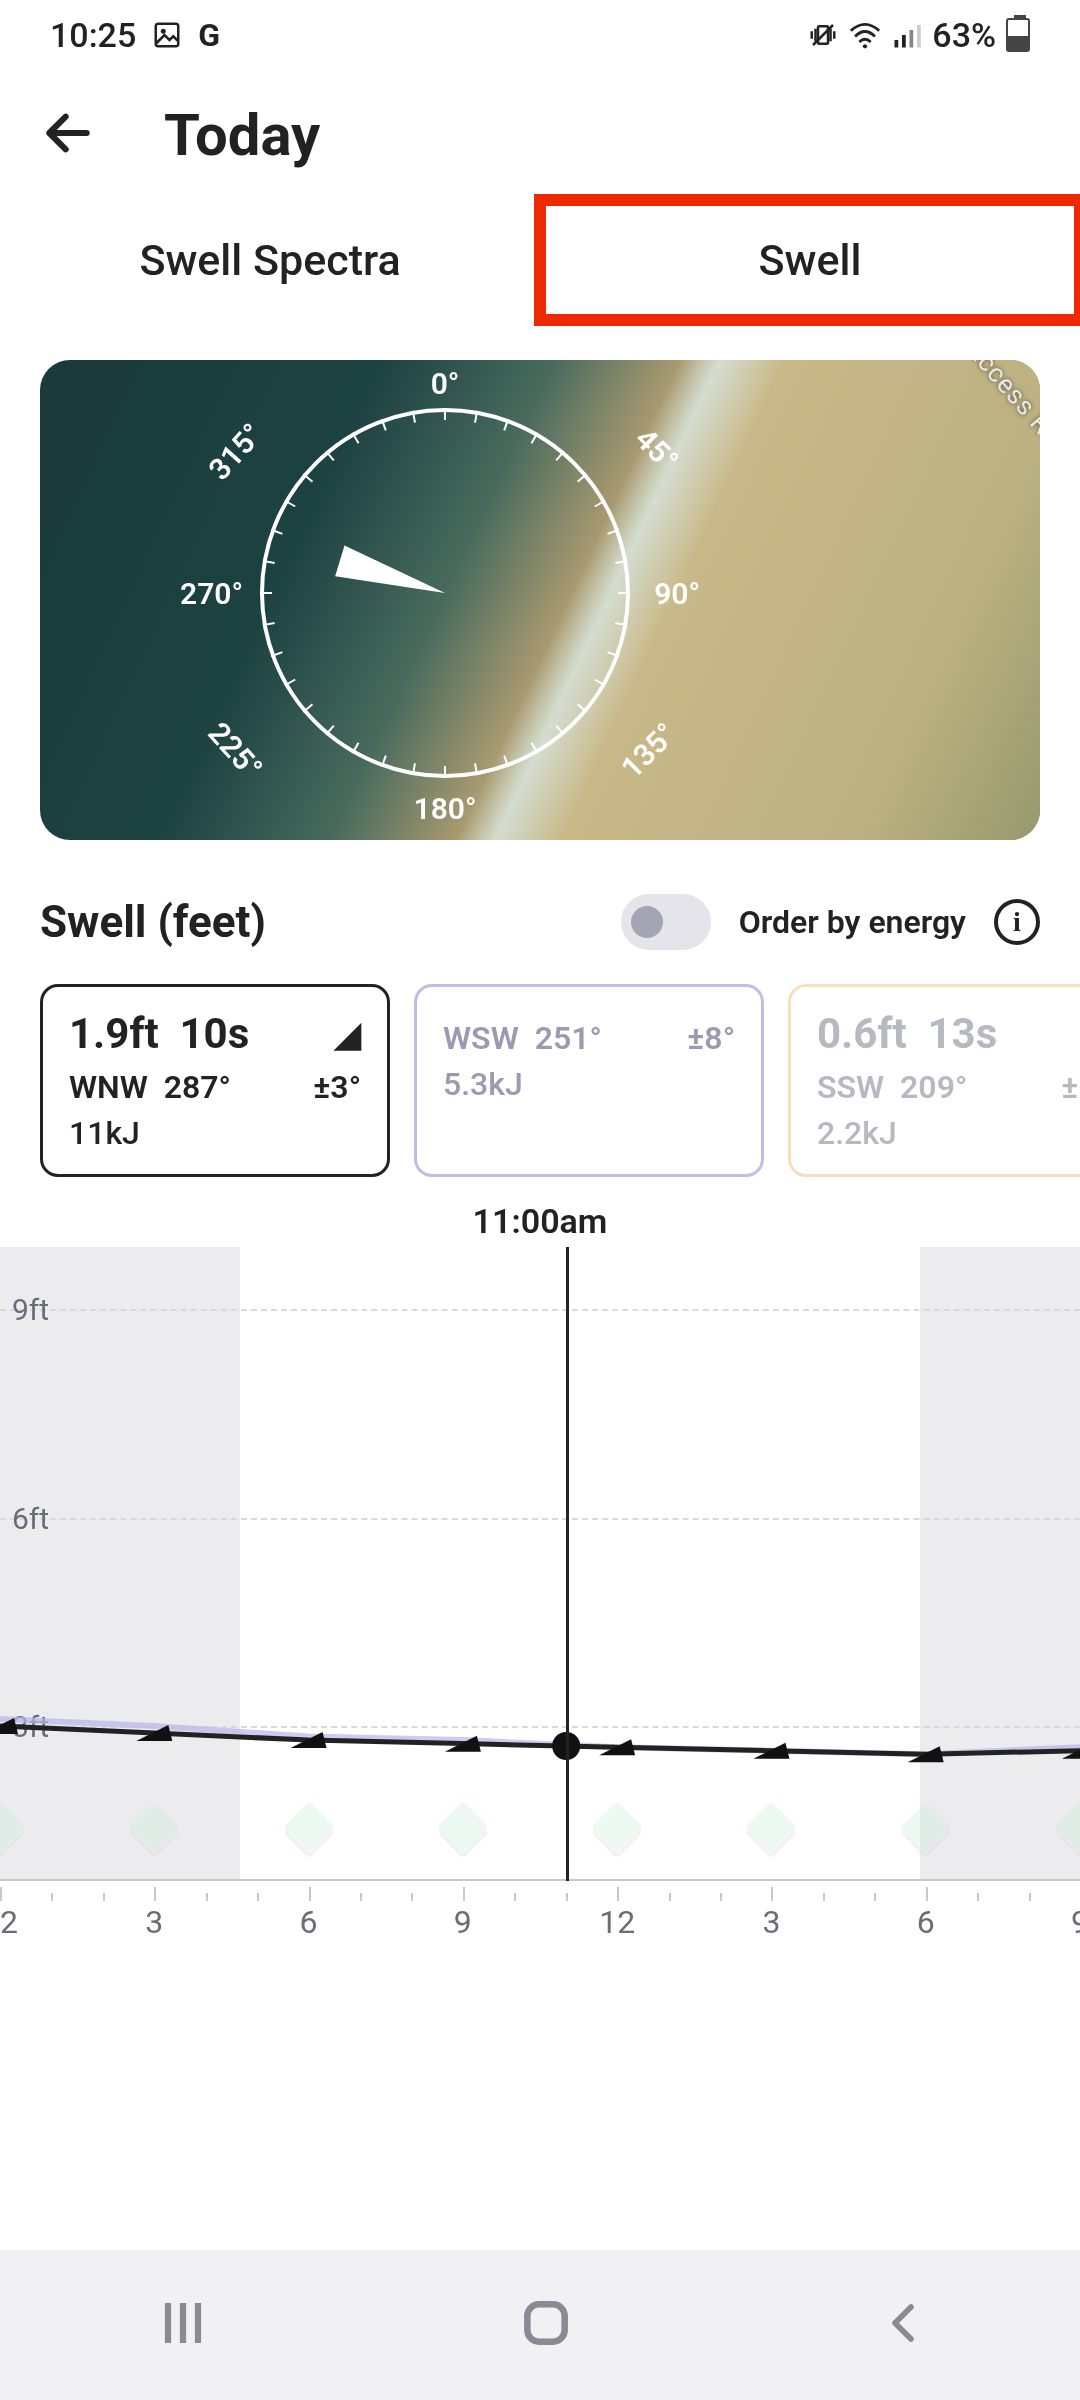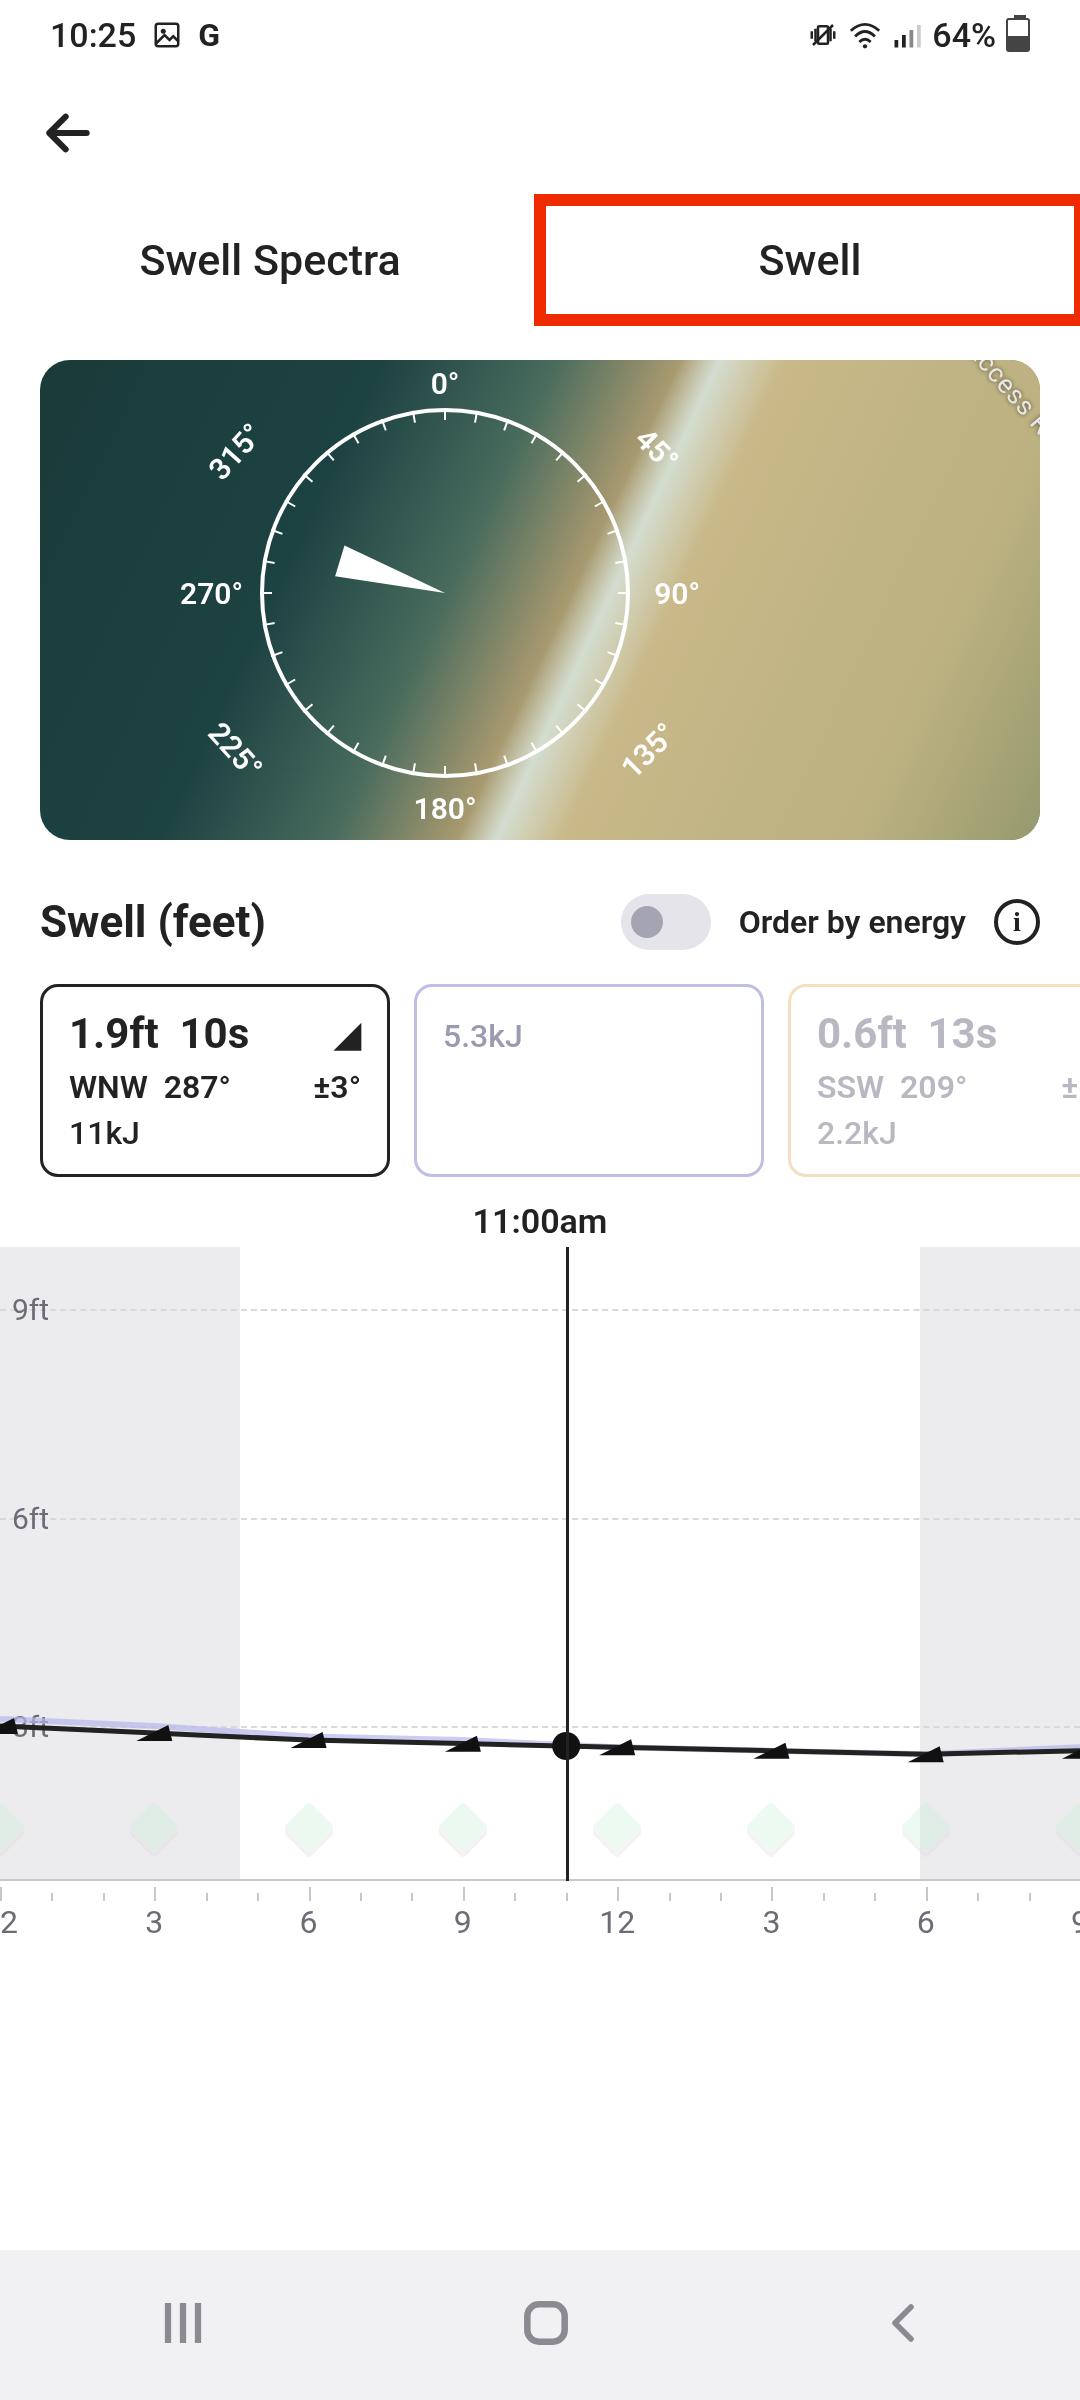--- a/index.html
+++ b/index.html
@@ -243,34 +243,35 @@
         </svg>
     </span>
     <span class="status-icon">
       <svg width="30" height="30" viewBox="0 0 24 24">
           <rect x="2" y="16" width="3" height="6" fill="#222"></rect>
           <rect x="8" y="12" width="3" height="10" fill="#222"></rect>
           <rect x="14" y="8" width="3" height="14" fill="#888"></rect>
           <rect x="20" y="4" width="3" height="18" fill="#ccc"></rect>
         </svg>
     </span>
-    <span>64%</span>
+    <span>63%</span>
     <span class="batt-box">
         <span class="batt-tip"></span>
         <span class="batt-fill"></span>
       </span>
   </div>
 </div>
 
 <div class="header">
   <span class="back-icon">
     <svg viewBox="0 0 24 24">
         <path d="M20 12H4M4 12L11 5M4 12l7 7" stroke="#222" stroke-width="2.6" fill="none" stroke-linecap="round" stroke-linejoin="round"></path>
       </svg>
   </span>
+  <span class="page-title">Today</span>
 </div>
 
 <div class="tabs">
   <div class="tab">
     <span>Swell Spectra</span>
   </div>
   <div class="tab selected-highlight">
     <span>Swell</span>
   </div>
 </div>
@@ -352,20 +353,24 @@
       <span class="arrow-glyph" style="color:#222">◢</span>
     </div>
     <div class="card-line2">
       <span><span>WNW</span>&nbsp;&nbsp;<span>287°</span></span>
       <span>±3°</span>
     </div>
     <div class="card-line3">11kJ</div>
   </div>
 
   <div class="card secondary">
+    <div class="card-line2">
+      <span><span>WSW</span>&nbsp;&nbsp;<span>251°</span></span>
+      <span>±8°</span>
+    </div>
     <div class="card-line3">5.3kJ</div>
   </div>
 
   <div class="card tertiary">
     <div class="card-line1">
       <span><span>0.6ft</span>&nbsp;&nbsp;<span>13s</span></span>
 
     </div>
     <div class="card-line2">
       <span><span>SSW</span>&nbsp;&nbsp;<span>209°</span></span>

